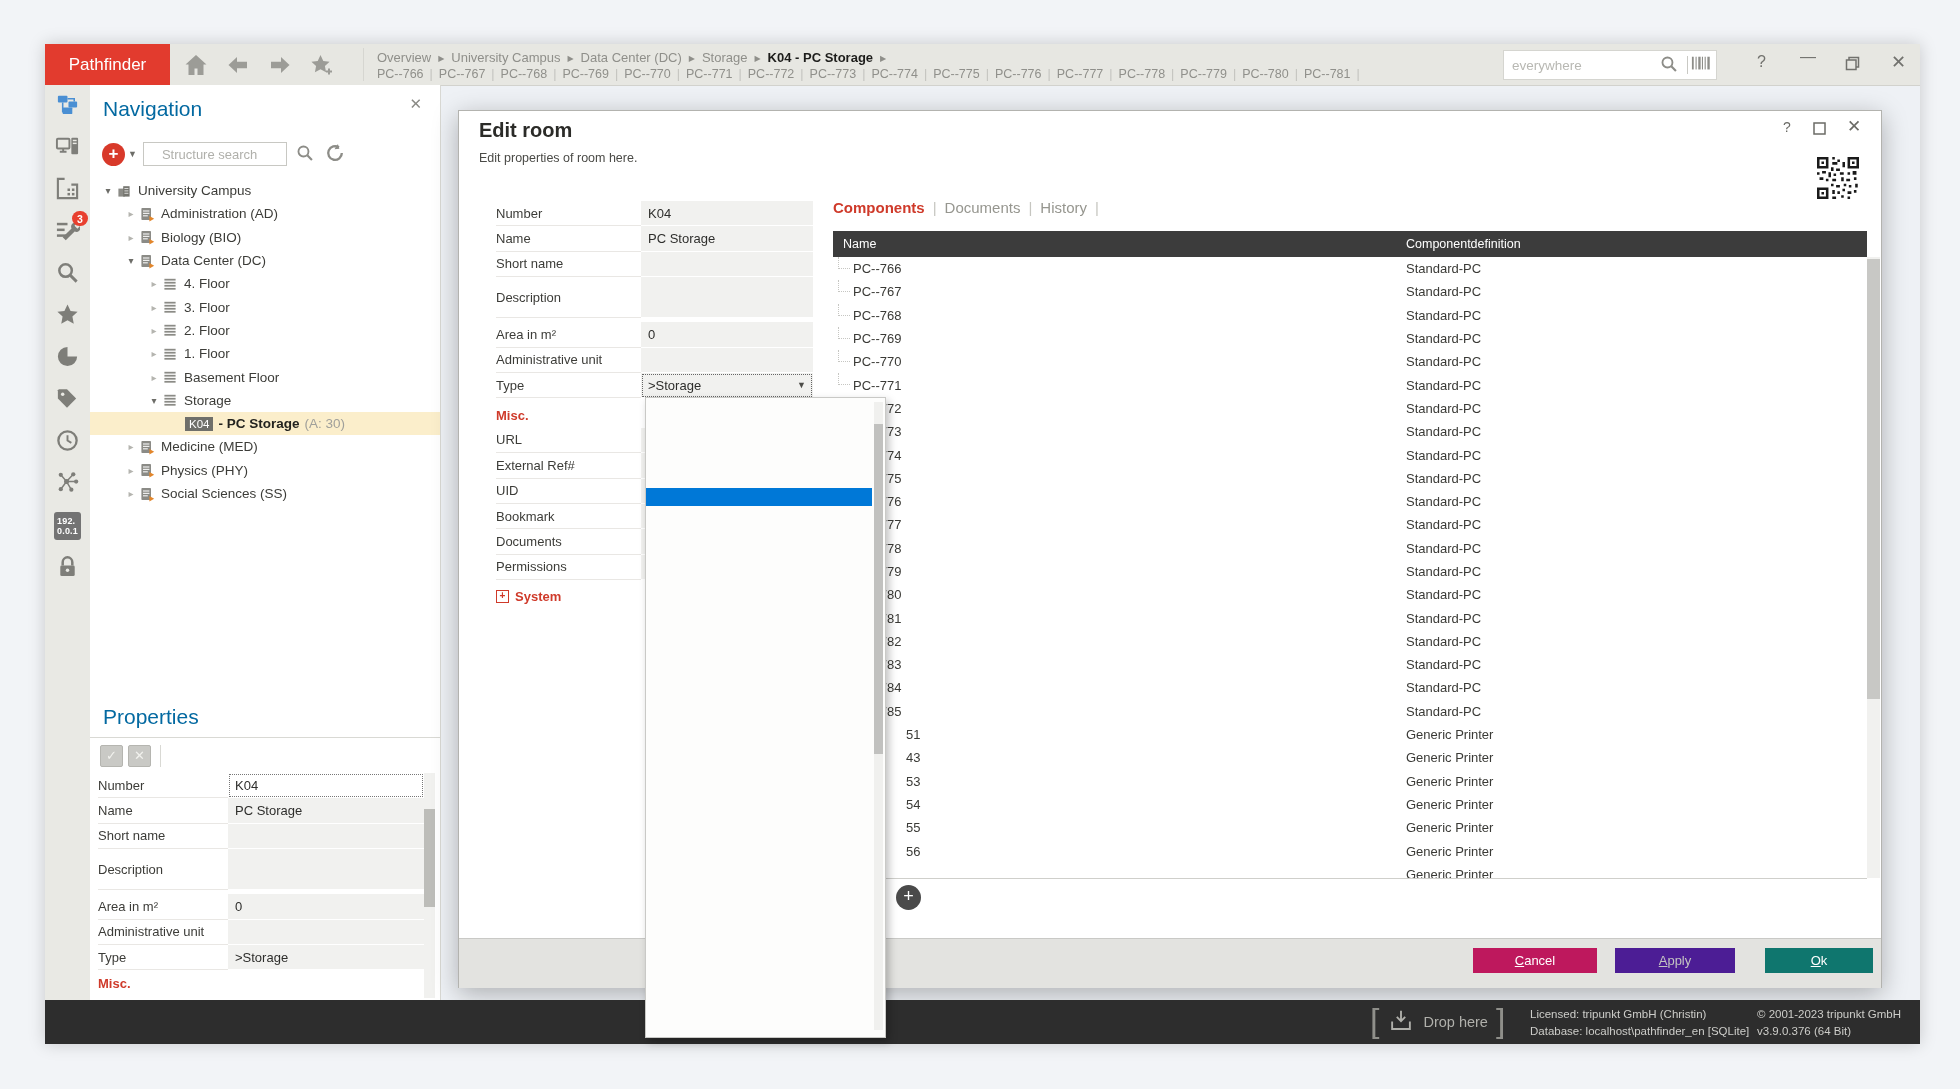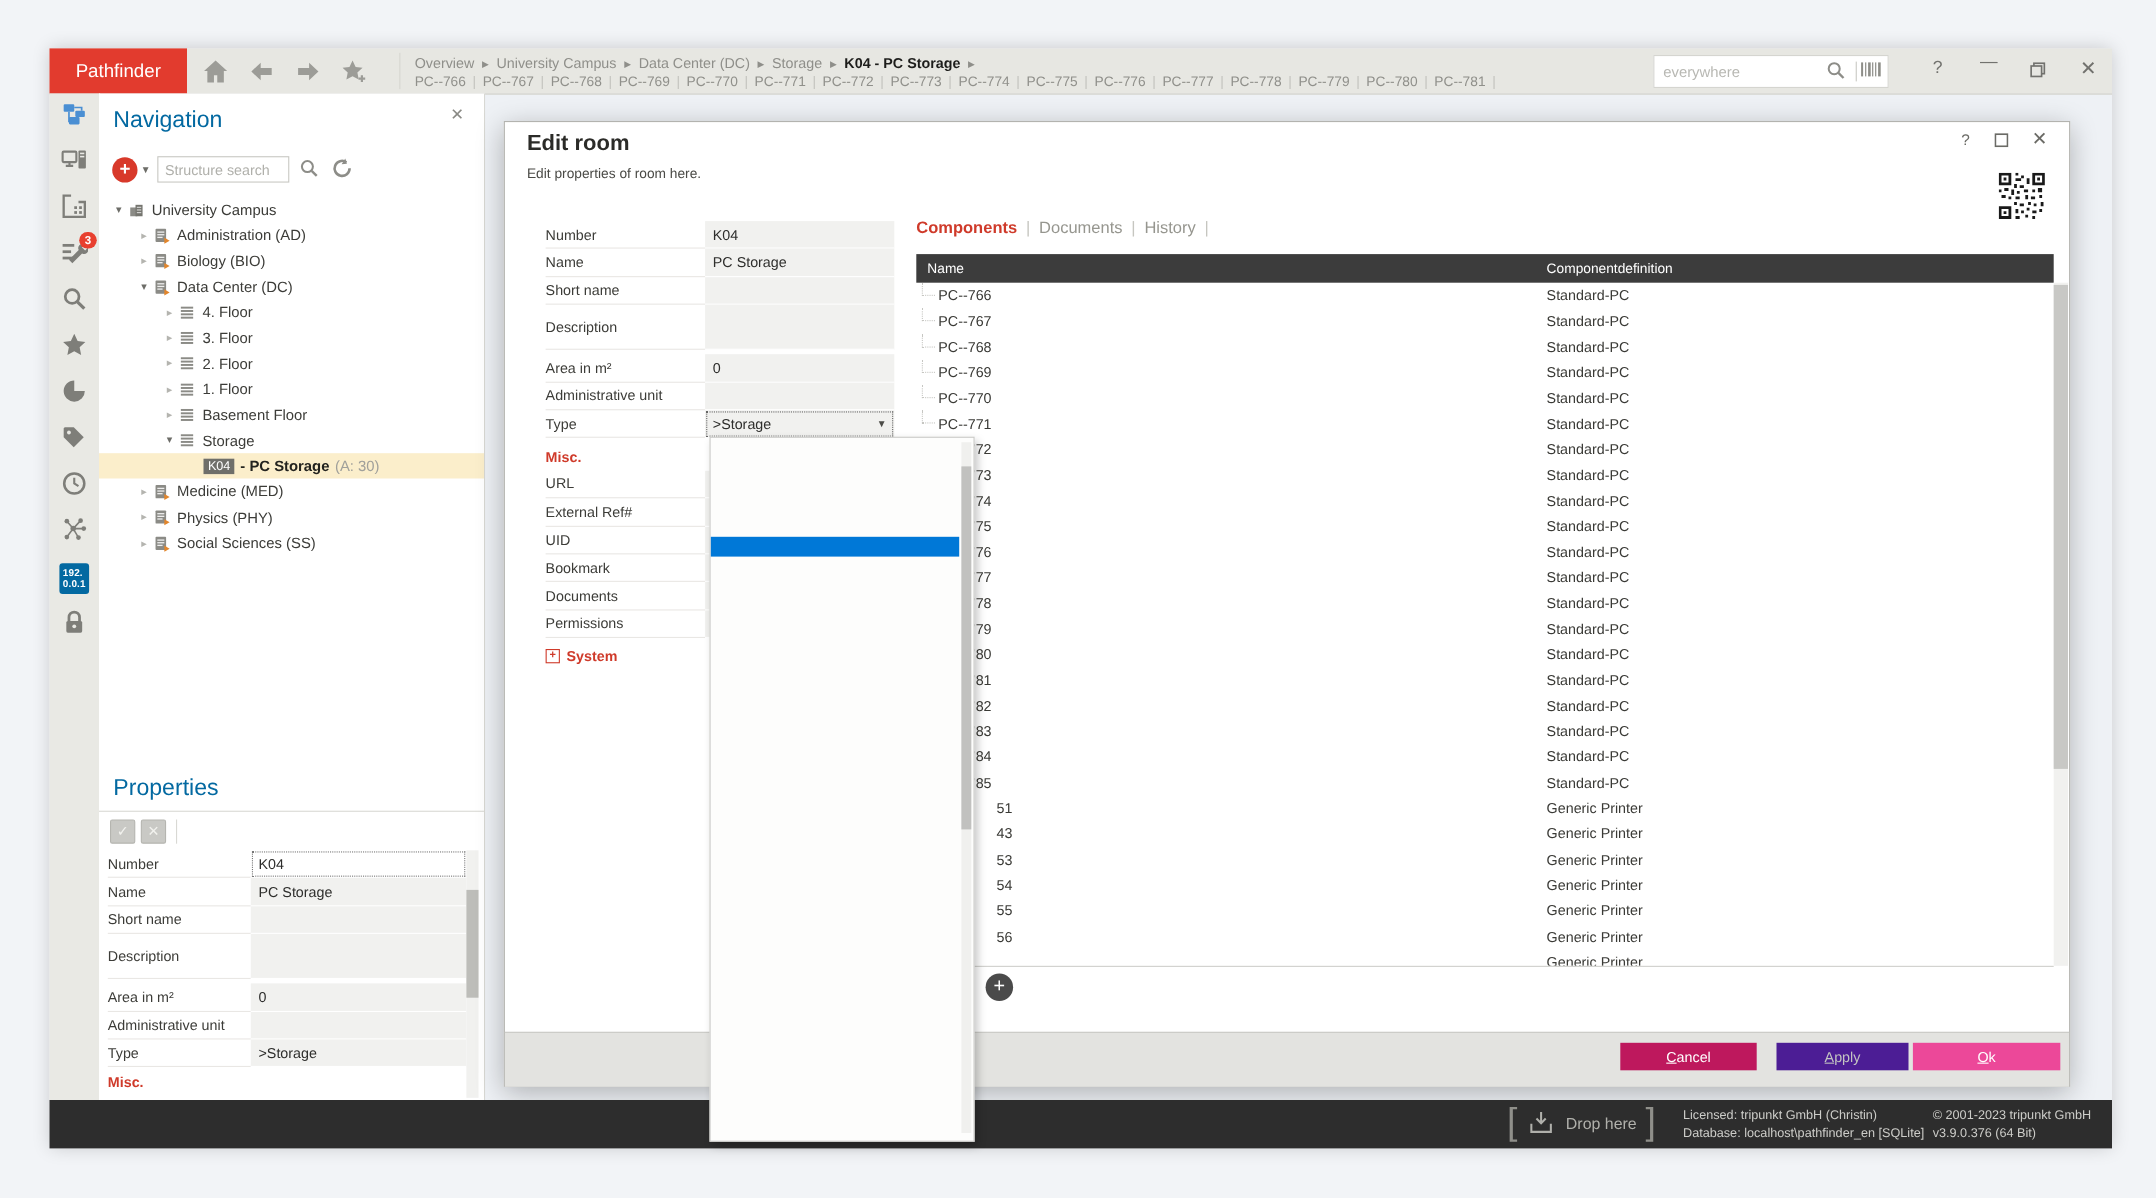--- a/index.html
+++ b/index.html
@@ -29,30 +29,30 @@
   .wb-help{left:1712px;font-size:16px;}
   .wb-min{left:1755px;font-size:16px;top:4px;}
   .wb-max{left:1800px;top:12px;}
   .wb-close{left:1846px;font-size:18px;top:7px;}
   
   .sidebar{position:absolute;left:0;top:41px;width:45px;height:915px;background:#e9e9e4;border-right:1px solid #dcdcd7;}
   .sbitem{position:relative;width:45px;height:42px;display:flex;align-items:center;justify-content:center;color:#7e7e79;cursor:pointer;}
   .sbitem svg{width:25px;height:25px;}
   .sbitem.active{color:#4a8fd3;}
   .badge{position:absolute;top:0px;right:2px;background:#e8402f;color:#fff;font-size:10.5px;min-width:10px;height:15px;padding:0 3px;border-radius:8px;display:flex;align-items:center;justify-content:center;font-weight:bold;}
-  .ipbox{background:#0369a1;color:#fff;font-size:9px;font-weight:bold;border-radius:3px;padding:4px 3px;line-height:10px;letter-spacing:.2px;}
+  .ipbox{background:#737373;color:#fff;font-size:9px;font-weight:bold;border-radius:3px;padding:4px 3px;line-height:10px;letter-spacing:.2px;}
   
   .panel{position:absolute;left:45px;top:41px;width:350px;height:915px;background:#fff;border-right:1px solid #d8d8d3;overflow:hidden;}
   .nav-close{position:absolute;right:18px;top:10px;font-size:15px;color:#8a8a85;cursor:pointer;}
   .panel-title{position:absolute;left:13px;font-size:21px;color:#0369a1;font-weight:400;}
   .nav-title{top:12px;}
   .nav-controls{position:absolute;left:12px;top:56px;height:26px;display:flex;align-items:center;}
   .addbtn-red{width:23px;height:23px;border-radius:50%;background:#d8392a;color:#fff;font-size:17px;line-height:21px;text-align:center;font-weight:bold;cursor:pointer;flex:none;}
   .nav-caret{font-size:9px;color:#6d6d68;margin:0 6px 0 3px;cursor:pointer;}
-  .nav-search{width:106px;height:22px;border:1px solid #c8c8c3;font-family:"Liberation Sans",sans-serif;font-size:13px;color:#ec4899;padding:0 6px;outline:none;}
+  .nav-search{width:106px;height:22px;border:1px solid #c8c8c3;font-family:"Liberation Sans",sans-serif;font-size:13px;color:#ec4899;padding:0 18px;outline:none;}
   .nav-search::placeholder{color:#b0b0ab;}
   .nav-ic{width:22px;height:22px;color:#8d8d88;margin-left:8px;cursor:pointer;}
   .nav-ic svg{width:20px;height:20px;}
   .tree{position:absolute;left:0;top:94px;width:350px;}
   .tree-row{display:flex;align-items:center;height:23.3px;font-size:13.5px;color:#3c3c38;cursor:pointer;white-space:nowrap;}
   .tree-row.selected{background:#fbeecb;}
   .arrow{width:16px;flex:none;font-size:10px;color:#6d6d68;text-align:center;}
   .arrow.collapsed{color:#b4b4af;}
   .ticon{width:22px;flex:none;display:inline-flex;align-items:center;}
   .ticon svg{width:16px;height:16px;}
@@ -108,21 +108,21 @@
   .ctable-sep{position:absolute;left:374px;top:767px;width:1034px;border-top:1px solid #cfcfcb;}
   .comp-add{position:absolute;left:437px;top:774px;width:25px;height:25px;border-radius:50%;background:#4a4a4a;color:#fff;font-size:18px;line-height:23px;text-align:center;cursor:pointer;}
   .tbl-scroll{position:absolute;left:1408px;top:146px;width:13px;height:621px;background:#f1f1ef;cursor:pointer;}
   .tbl-thumb{position:absolute;left:0;top:2px;width:13px;height:440px;background:#c8c8c5;}
   
   .dlg-footer{position:absolute;left:0;top:827px;width:1422px;height:49px;background:#e3e3e0;border-top:1px solid #c9c9c6;}
   .fbtn{position:absolute;top:9px;height:25px;font-family:"Liberation Sans",sans-serif;font-size:13px;border:none;cursor:pointer;}
   .fbtn::first-letter{text-decoration:underline;}
   .btn-cancel{right:284px;width:124px;background:#be185d;color:#fff;}
   .btn-apply{right:146px;width:120px;background:#4c1d95;color:#c4c4c2;}
-  .btn-ok{right:8px;width:134px;background:#ec4899;color:#fff;}
+  .btn-ok{right:8px;width:108px;background:#0f766e;color:#fff;}
   
   .popup{position:absolute;left:645px;top:397px;width:239px;height:639px;background:#fdfdfc;border:1px solid #c9c9c6;box-shadow:3px 4px 8px rgba(0,0,0,.25);z-index:60;overflow:hidden;}
   .optlist{position:absolute;left:0;top:17px;width:226px;}
   .opt{height:18.3px;line-height:18.3px;padding-left:9px;font-size:12.8px;color:#3d3d39;cursor:pointer;white-space:nowrap;}
   .opt.sel{background:#0078d7;color:#fff;}
   .pop-scroll{position:absolute;right:2px;top:4px;width:9px;height:628px;background:#f0f0ee;cursor:pointer;}
   .pop-thumb{position:absolute;left:0;top:22px;width:9px;height:330px;background:#c1c1bf;}
   
   .statusbar{position:absolute;left:0;top:956px;width:1875px;height:44px;background:#2d2d2d;}
   .drop-here{position:absolute;left:1325px;top:0;height:44px;display:flex;align-items:center;color:#b0b0ab;cursor:pointer;}

